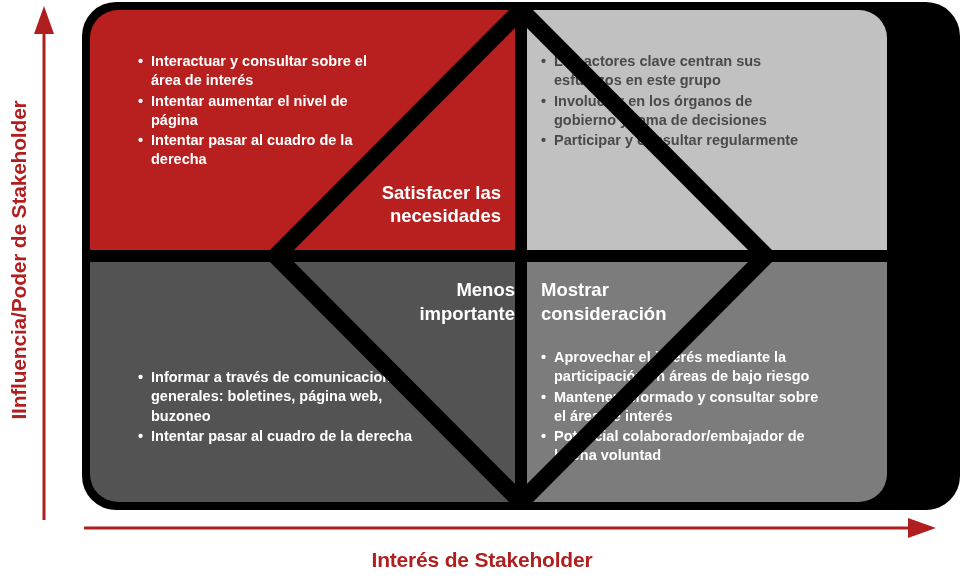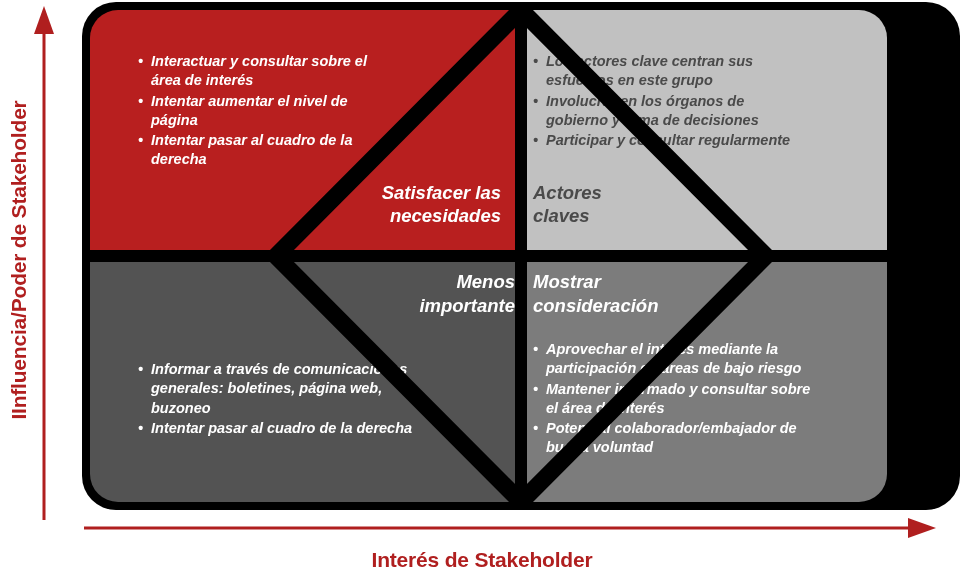--- a/index.html
+++ b/index.html
@@ -65,22 +65,21 @@
     position: absolute;
     left: 8px;
     top: 8px;
     width: 797px;
     height: 492px;
     border-radius: 28px;
     overflow: hidden;
     display: grid;
     grid-template-columns: 425px 437px;
     grid-template-rows: 240px 252px;
-    gap: 0;
-    font-style: italic;
+    gap: 8px;
   }
   .quad {
     position: relative;
     overflow: hidden;
   }
   .quad.q-tl { background: #b81f1f; }
   .quad.q-tr { background: #c1c1c1; }
   .quad.q-bl { background: #535353; }
   .quad.q-br { background: #7c7c7c; padding-left: 42px; }
 
@@ -182,22 +181,20 @@
       <div class="quad-label light" id="label-tl">Satisfacer las
 necesidades</div>
     </div>
 
     <div class="quad q-tr">
       <ul class="bullets dark" id="bullets-tr">
         <li>Los actores clave centran sus esfuerzos en este grupo</li>
         <li>Involucrar en los órganos de gobierno y toma de decisiones</li>
         <li>Participar y consultar regularmente</li>
       </ul>
-      <div class="quad-label dark" id="label-tr">Actores
-claves</div>
     </div>
 
     <div class="quad q-bl">
       <div class="quad-label light" id="label-bl">Menos
 importante</div>
       <ul class="bullets light" id="bullets-bl">
         <li>Informar a través de comunicaciones generales: boletines, página web, buzoneo</li>
         <li>Intentar pasar al cuadro de la derecha</li>
       </ul>
     </div>

